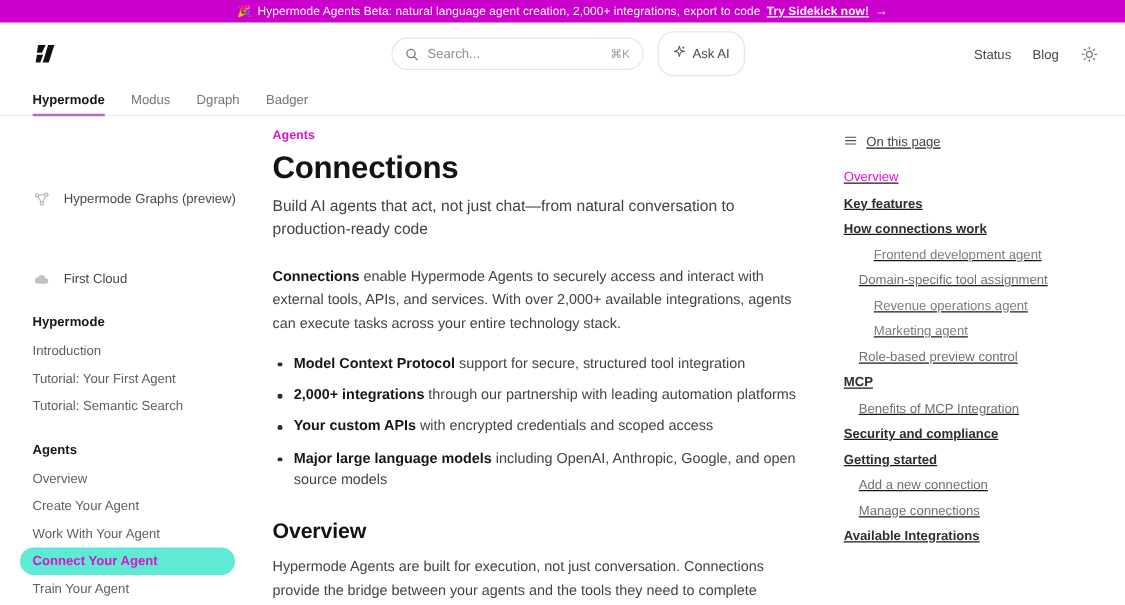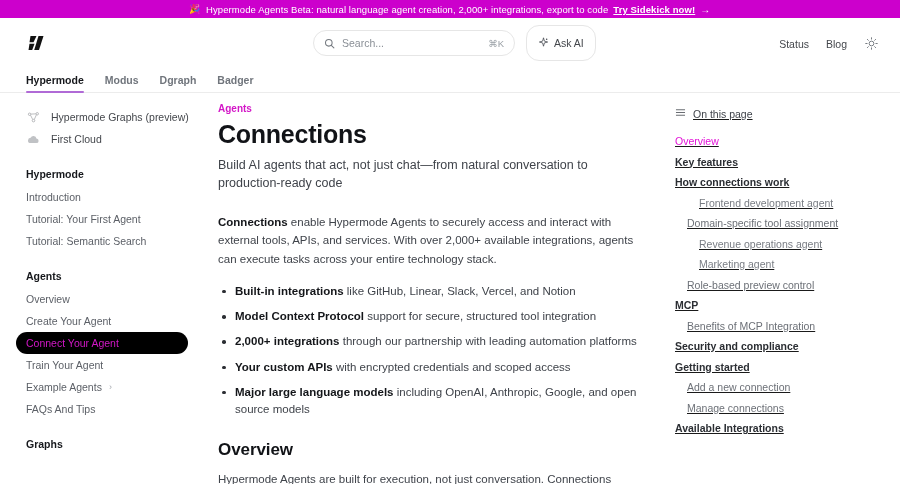--- a/index.html
+++ b/index.html
@@ -116,21 +116,20 @@
     height: 25px;
     border-bottom: 1px solid #ececec;
   }
   .tab {
     font-size: 10.5px;
     color: #70757c;
     padding-bottom: 6px;
     position: relative;
     cursor: pointer;
     white-space: nowrap;
-    font-weight: bold;
   }
   .tab.active {
     color: #16181c;
     font-weight: 700;
   }
   .tab.active::after {
     content: "";
     position: absolute;
     left: 0; right: 0; bottom: -1px;
     height: 2px;
@@ -153,20 +152,21 @@
     overflow: hidden;
   }
   .quick-link {
     display: flex;
     align-items: center;
     gap: 10px;
     height: 22px;
     font-size: 10.5px;
     color: #44474c;
     cursor: pointer;
+    margin-top: 42px;
   }
   .quick-link .ql-icon {
     width: 15px; height: 15px;
     flex: 0 0 15px;
     display: flex; align-items: center; justify-content: center;
     opacity: 0.42;
   }
   .side-group-title {
     font-size: 10.5px;
     font-weight: 700;
@@ -180,23 +180,23 @@
     height: 22px;
     padding: 0 10px;
     margin-left: -10px;
     border-radius: 11px;
     font-size: 10.5px;
     color: #5b5f66;
     cursor: pointer;
     white-space: nowrap;
   }
   .side-item.active {
-    background: #000000;
+    background: #5eead4;
     color: #d317c7;
-    font-weight: 400;
+    font-weight: 700;
     width: 172px;
     text-align: right;
   }
   .side-item .chevron {
     margin-left: 7px;
     font-size: 9px;
     color: #a5a9af;
   }
 
   
@@ -405,20 +405,23 @@
       <span>Tutorial: Semantic Search</span>
     </div>
 
     <div class="side-group-title">Agents</div>
     <div class="side-item">
       <span>Overview</span>
     </div>
     <div class="side-item">
       <span>Create Your Agent</span>
     </div>
+    <div class="side-item">
+      <span>Work With Your Agent</span>
+    </div>
     <div class="side-item active">
       <span>Connect Your Agent</span>
     </div>
     <div class="side-item">
       <span>Train Your Agent</span>
     </div>
     <div class="side-item">
       <span>Example Agents</span>
       <span class="chevron">›</span>
     </div>
@@ -432,23 +435,20 @@
   <div class="main">
     <div class="breadcrumb">Agents</div>
     <h1 class="page-title">Connections</h1>
     <div class="subtitle">Build AI agents that act, not just chat—from natural conversation to production-ready code</div>
 
     <p class="para">
       <b>Connections</b><span> enable Hypermode Agents to securely access and interact with external tools, APIs, and services. With over 2,000+ available integrations, agents can execute tasks across your entire technology stack.</span>
     </p>
 
     <ul class="features">
-      <li class="bullet">
-        <b>Built-in integrations</b><span> like GitHub, Linear, Slack, Vercel, and Notion</span>
-      </li>
       <li class="bullet">
         <b>Model Context Protocol</b><span> support for secure, structured tool integration</span>
       </li>
       <li class="bullet">
         <b>2,000+ integrations</b><span> through our partnership with leading automation platforms</span>
       </li>
       <li class="bullet">
         <b>Your custom APIs</b><span> with encrypted credentials and scoped access</span>
       </li>
       <li class="bullet">

